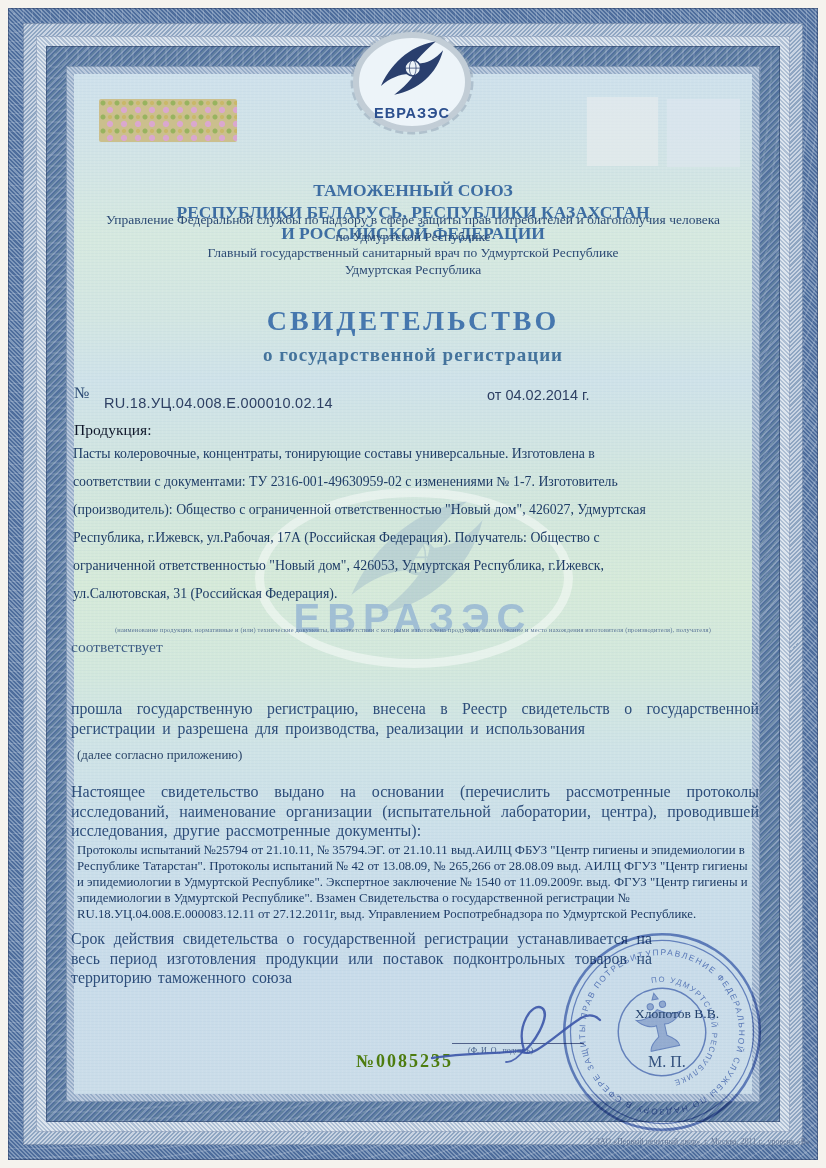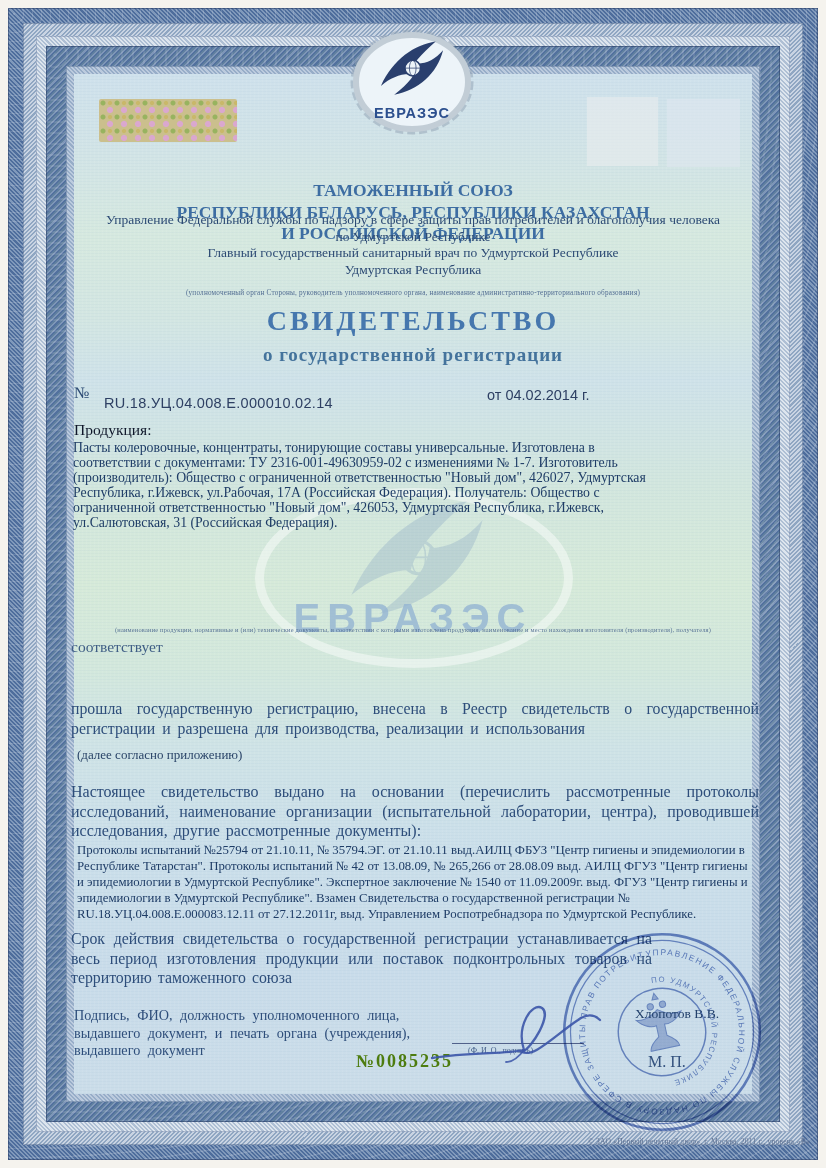--- a/index.html
+++ b/index.html
@@ -39,21 +39,21 @@
   .union{top:144px;font-size:17.5px;line-height:21.5px;font-weight:bold;color:#3d6da2;margin-top:36px;}
   .authority{top:212px;font-size:13.5px;line-height:16.5px;color:#2c4a74;}
   .tiny-note{font-size:7.2px;color:#44608a;letter-spacing:.2px;opacity:.9;}
   .auth-note{top:289px;}
   .title-main{top:305px;font-size:28px;font-weight:bold;letter-spacing:3px;color:#4677ae;}
   .title-sub{top:344px;font-size:19px;font-weight:bold;letter-spacing:1px;color:#44739c;}
   .num-label{left:74px;top:384px;font-size:16px;color:#2c4a74;}
   .num-value{left:104px;top:395px;font-family:"Liberation Sans",sans-serif;font-size:14.5px;color:#2d3f63;letter-spacing:.3px;}
   .num-date{left:487px;top:387px;font-family:"Liberation Sans",sans-serif;font-size:14.5px;color:#2d3f63;}
   .product-label{left:74px;top:421px;font-size:15.5px;color:#0f172a;}
-  .product-text{left:73px;top:440px;width:583px;font-size:13.8px;line-height:15px;color:#1e3c66;}
+  .product-text{left:73px;top:440px;width:583px;font-size:13.8px;line-height:28px;color:#1e3c66;}
   .product-note{top:626px;left:43px;width:740px;text-align:center;font-size:6.4px;color:#44608a;opacity:.85;}
   .conforms-label{left:71px;top:638px;font-size:15.5px;color:#3f5e85;}
   .conforms-text{left:76px;top:657px;width:668px;font-size:13.8px;line-height:20.5px;color:#1e3c66;}
   .registration{left:71px;top:699px;width:688px;font-size:15.8px;line-height:19.6px;
       text-align:justify;color:#2d4d7a;word-spacing:3px;}
   .reg-note{left:77px;top:747px;font-size:13px;color:#2a4468;}
   .basis{left:71px;top:782px;width:688px;font-size:16px;line-height:19.6px;
       text-align:justify;color:#2d4d7a;word-spacing:2px;}
   .protocols{left:77px;top:843px;width:678px;font-size:12.8px;line-height:15.9px;color:#1e3c66;}
   .validity{left:71px;top:929px;width:581px;font-size:15.8px;line-height:19.6px;
@@ -135,21 +135,20 @@
   </div>
   <div class="abs wm wm-text">ЕВРАЗЭС</div>
 
   <div class="abs center union pre">ТАМОЖЕННЫЙ СОЮЗ
 РЕСПУБЛИКИ БЕЛАРУСЬ, РЕСПУБЛИКИ КАЗАХСТАН
 И РОССИЙСКОЙ ФЕДЕРАЦИИ</div>
   <div class="abs center authority pre">Управление Федеральной службы по надзору в сфере защиты прав потребителей и благополучия человека
 по Удмуртской Республике
 Главный государственный санитарный врач по Удмуртской Республике
 Удмуртская Республика</div>
-  <div class="abs center tiny-note auth-note">(уполномоченный орган Стороны, руководитель уполномоченного органа, наименование административно-территориального образования)</div>
 
   <div class="abs center title-sub">о государственной регистрации</div>
   <div class="abs center title-main">СВИДЕТЕЛЬСТВО</div>
 
   <div class="abs num-label">№</div>
   <div class="abs num-value">RU.18.УЦ.04.008.Е.000010.02.14</div>
   <div class="abs num-date">от  04.02.2014 г.</div>
 
   <div class="abs product-label">Продукция:</div>
   <div class="abs product-text">Пасты колеровочные, концентраты, тонирующие составы универсальные. Изготовлена в соответствии с документами: ТУ 2316-001-49630959-02 с изменениями № 1-7. Изготовитель (производитель): Общество с ограниченной ответственностью "Новый дом", 426027, Удмуртская Республика, г.Ижевск, ул.Рабочая, 17А (Российская Федерация).  Получатель: Общество с ограниченной ответственностью "Новый дом", 426053, Удмуртская Республика, г.Ижевск, ул.Салютовская, 31 (Российская Федерация).</div>
@@ -158,23 +157,20 @@
   <div class="abs conforms-label">соответствует</div>
 
   <div class="abs registration">прошла государственную регистрацию, внесена в Реестр свидетельств о государственной регистрации и разрешена для производства, реализации и использования</div>
   <div class="abs reg-note">(далее согласно приложению)</div>
 
   <div class="abs basis">Настоящее свидетельство выдано на основании (перечислить рассмотренные протоколы исследований, наименование организации (испытательной лаборатории, центра), проводившей исследования, другие рассмотренные документы):</div>
   <div class="abs protocols">Протоколы испытаний №25794 от 21.10.11, № 35794.ЭГ. от 21.10.11 выд.АИЛЦ ФБУЗ "Центр гигиены и эпидемиологии в Республике Татарстан". Протоколы испытаний № 42 от 13.08.09, № 265,266 от 28.08.09 выд. АИЛЦ ФГУЗ "Центр гигиены и эпидемиологии в Удмуртской Республике". Экспертное заключение № 1540 от 11.09.2009г. выд. ФГУЗ "Центр гигиены и эпидемиологии в Удмуртской Республике". Взамен Свидетельства о государственной регистрации № RU.18.УЦ.04.008.Е.000083.12.11 от 27.12.2011г, выд. Управлением Роспотребнадзора по Удмуртской Республике.</div>
 
   <div class="abs validity">Срок действия свидетельства о государственной регистрации устанавливается на весь период изготовления продукции или поставок подконтрольных товаров на территорию таможенного союза</div>
 
-  <div class="abs sig-label pre">Подпись, ФИО, должность уполномоченного лица,
-выдавшего документ, и печать органа (учреждения),
-выдавшего документ</div>
   <div class="abs serial">№0085235</div>
   <div class="abs fio-line"></div>
   <div class="abs fio-note">(Ф. И. О., подпись)</div>
   <div class="abs signer">Хлопотов В.В.</div>
   <div class="abs mp">М. П.</div>
 
   <div class="abs signature">
     <svg width="196" height="84" viewBox="0 0 196 84">
       <path d="M4,66 C40,60 80,62 96,58 C88,34 104,10 114,16 C124,23 104,56 94,60 C106,66 126,44 150,28 C158,22 166,22 172,28" fill="none" stroke="#3b55a8" stroke-width="2.3" stroke-linecap="round" opacity=".9"></path>
       <path d="M96,58 C90,66 84,70 78,70" fill="none" stroke="#3b55a8" stroke-width="1.8" stroke-linecap="round" opacity=".85"></path>

